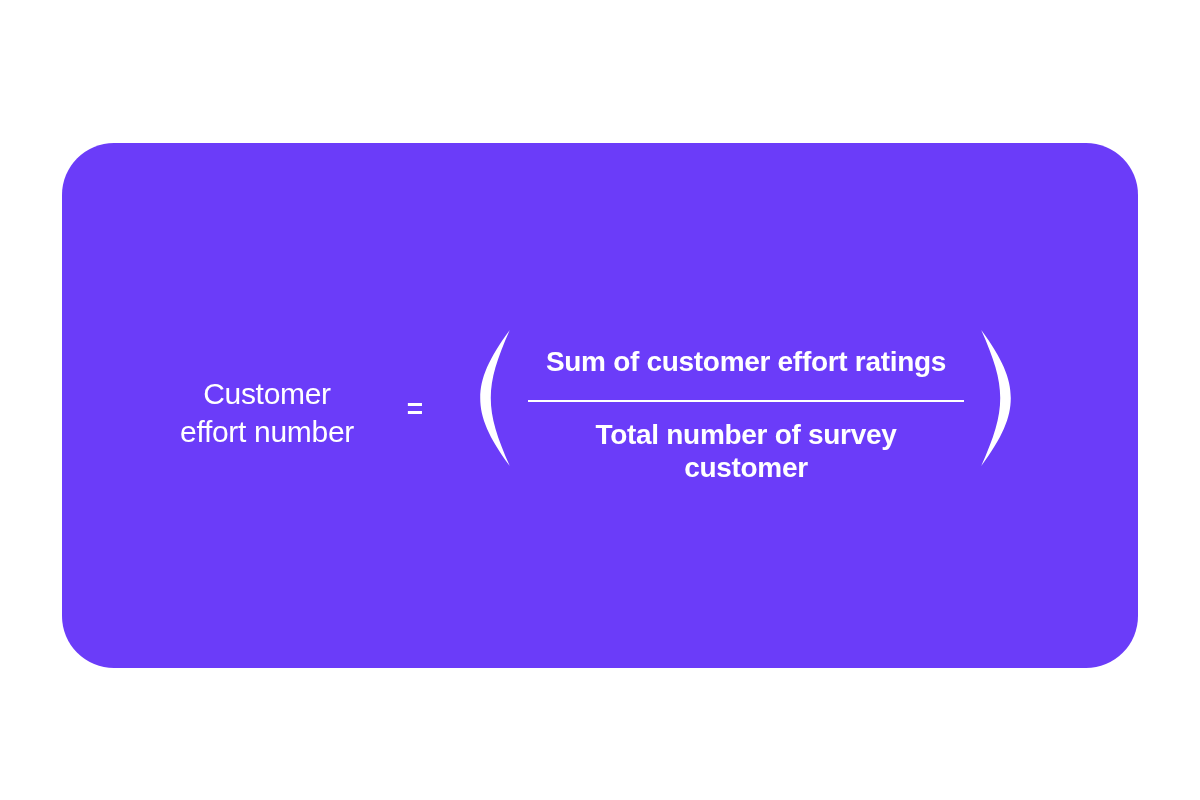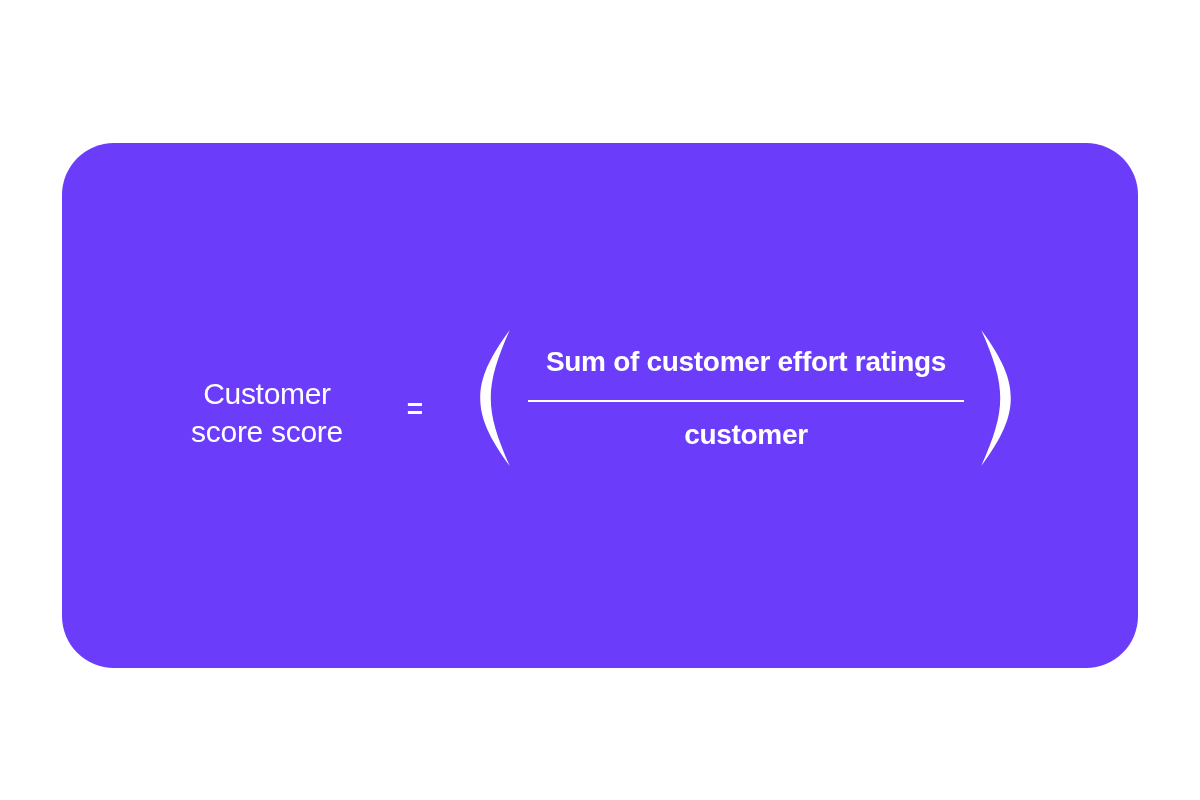--- a/index.html
+++ b/index.html
@@ -74,35 +74,36 @@
   }
   .denominator span { display: block; }
 </style>
 </head>
 <body style="background: rgb(255, 255, 255);">
 
 <div class="card" style="background-color: rgb(107, 60, 249); color: rgb(255, 255, 255);">
 
   <div class="label">
     <span>Customer</span>
-    <span>score score</span>
+    <span>effort number</span>
   </div>
 
   <div class="equals">=</div>
 
   <div class="paren paren-open">
     <svg viewBox="0 0 36 140" preserveAspectRatio="none" aria-hidden="true">
       <path fill="currentColor" d="M32 1 C12 30 4 50 4 70 C4 90 12 110 32 139 C20 110 14 90 14 70 C14 50 20 30 32 1 Z"></path>
     </svg>
   </div>
 
   <div class="fraction">
     <div class="numerator">Sum of customer effort ratings</div>
     <div class="frac-bar" style="background-color: rgb(255, 255, 255);"></div>
     <div class="denominator">
+      <span>Total number of survey</span>
       <span>customer</span>
     </div>
   </div>
 
   <div class="paren paren-close">
     <svg viewBox="0 0 36 140" preserveAspectRatio="none" aria-hidden="true">
       <path fill="currentColor" d="M4 1 C24 30 32 50 32 70 C32 90 24 110 4 139 C16 110 22 90 22 70 C22 50 16 30 4 1 Z"></path>
     </svg>
   </div>
 

